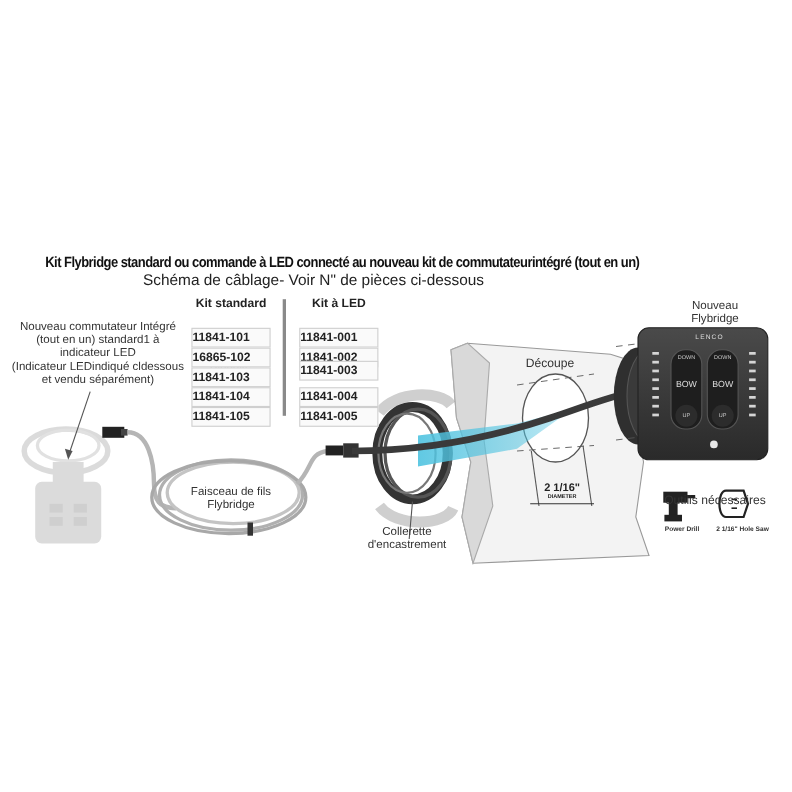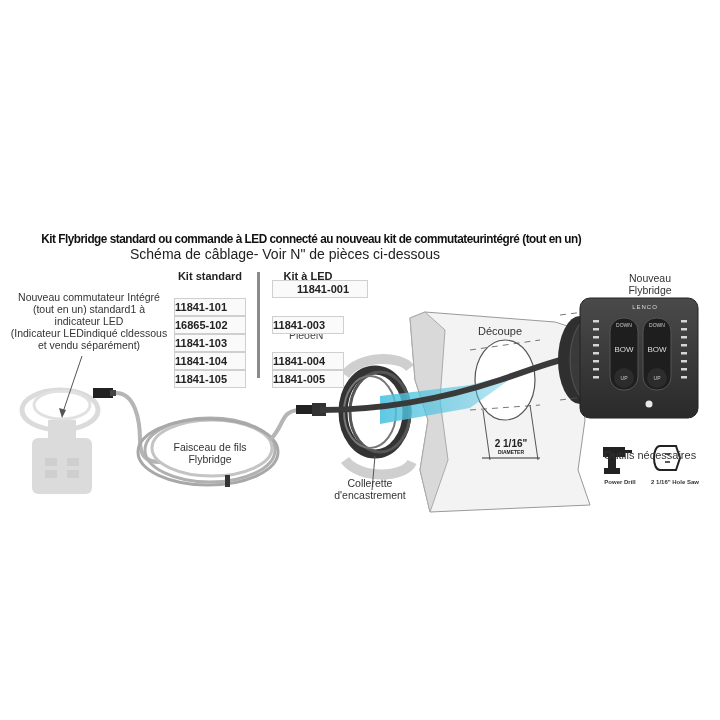--- a/index.html
+++ b/index.html
@@ -161,23 +161,23 @@
 <div class="part-cell" style="left:174px; top:334px;">11841-103</div>
 <div class="part-cell" style="left:174px; top:352px;">11841-104</div>
 <div class="part-cell" style="left:174px; top:370px;">11841-105</div>
 
 <div class="divider" style="left:257px; top:272px; height:106px;"></div>
 
 <div class="abs" style="left:268px; top:270px; width:80px;">
   <div class="kit-head">Kit à LED</div>
   <div class="kit-sub">PièoeN"</div>
 </div>
-<div class="part-cell" style="left:272px; top:280px;padding-left:24px;">11841-001</div>
+<div class="part-cell" style="left:272px; top:298px;">11841-001</div>
 <div class="part-cell" style="left:272px; top:316px;">11841-002</div>
-<div class="part-cell" style="left:272px; top:316px;">11841-003</div>
+<div class="part-cell" style="left:272px; top:328px;">11841-003</div>
 <div class="part-cell" style="left:272px; top:352px;">11841-004</div>
 <div class="part-cell" style="left:272px; top:370px;">11841-005</div>
 
 <div class="abs label" style="left:160px; top:441px; width:100px;">
   <div>Faisceau de fils</div>
   <div>Flybridge</div>
 </div>
 
 <div class="abs label" style="left:320px; top:477px; width:100px;">
   <div>Collerette</div>

